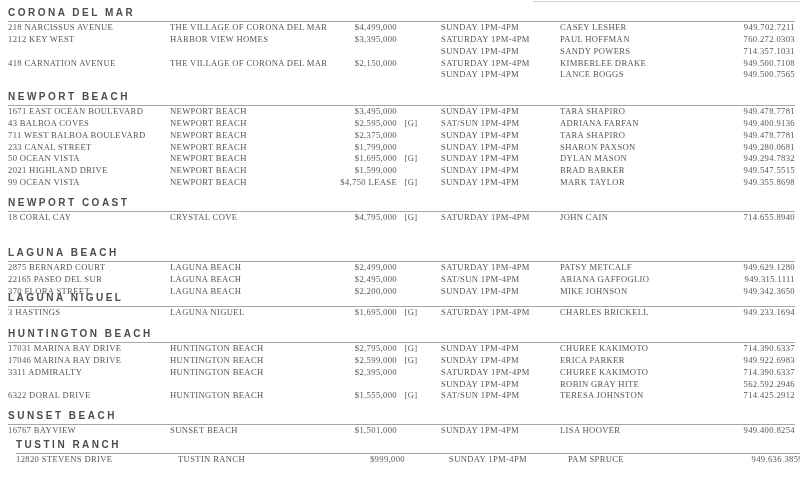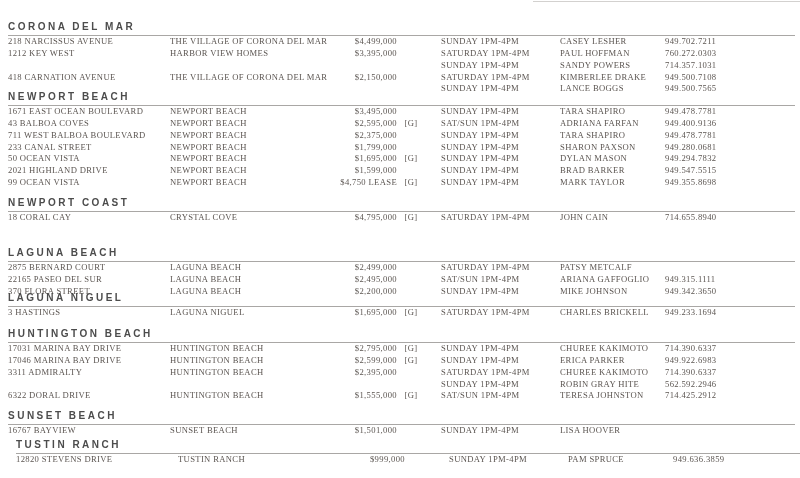--- a/index.html
+++ b/index.html
@@ -18,29 +18,29 @@
   .cell{
     position:absolute;top:0;line-height:11.85px;font-size:8.6px;letter-spacing:0.35px;
     color:#5b5551;white-space:nowrap;
   }
   .c-address{left:0;}
   .c-community{left:162px;text-align:center;}
   .c-price{left:264px;width:125px;text-align:right;}
   .c-g{left:390px;width:26px;text-align:center;}
   .c-time{left:433px;}
   .c-agent{left:552px;}
-  .c-phone{right:0;width:130px;}
+  .c-phone{right:0;width:130px;text-align:right;}
 </style>
 </head>
 <body>
 
 <div class="page">
   <div class="top-line"></div>
   <div id="sections-root">
-      <div class="section" style="top: 22px;">
+      <div class="section" style="top: 8px;">
         <div class="section-header">CORONA DEL MAR</div>
         <div class="listing-row">
           <span class="cell c-address">218 NARCISSUS AVENUE</span>
           <span class="cell c-community">THE VILLAGE OF CORONA DEL MAR</span>
           <span class="cell c-price">$4,499,000</span>
           <span class="cell c-g"></span>
           <span class="cell c-time">SUNDAY 1PM-4PM</span>
           <span class="cell c-agent">CASEY LESHER</span>
           <span class="cell c-phone">949.702.7211</span>
         </div>
@@ -161,20 +161,21 @@
       </div>
       <div class="section" style="top: 248px;">
         <div class="section-header">LAGUNA BEACH</div>
         <div class="listing-row">
           <span class="cell c-address">2875 BERNARD COURT</span>
           <span class="cell c-community">LAGUNA BEACH</span>
           <span class="cell c-price">$2,499,000</span>
           <span class="cell c-g"></span>
           <span class="cell c-time">SATURDAY 1PM-4PM</span>
           <span class="cell c-agent">PATSY METCALF</span>
+          <span class="cell c-phone">949.629.1280</span>
         </div>
         <div class="listing-row">
           <span class="cell c-address">22165 PASEO DEL SUR</span>
           <span class="cell c-community">LAGUNA BEACH</span>
           <span class="cell c-price">$2,495,000</span>
           <span class="cell c-g"></span>
           <span class="cell c-time">SAT/SUN 1PM-4PM</span>
           <span class="cell c-agent">ARIANA GAFFOGLIO</span>
           <span class="cell c-phone">949.315.1111</span>
         </div>
@@ -250,20 +251,21 @@
       </div>
       <div class="section" style="top: 411px;">
         <div class="section-header">SUNSET BEACH</div>
         <div class="listing-row">
           <span class="cell c-address">16767 BAYVIEW</span>
           <span class="cell c-community">SUNSET BEACH</span>
           <span class="cell c-price">$1,501,000</span>
           <span class="cell c-g"></span>
           <span class="cell c-time">SUNDAY 1PM-4PM</span>
           <span class="cell c-agent">LISA HOOVER</span>
+          <span class="cell c-phone">949.400.8254</span>
         </div>
       </div>
       <div class="section" style="top: 440px; margin-left: 8px;">
         <div class="section-header">TUSTIN RANCH</div>
         <div class="listing-row">
           <span class="cell c-address">12820 STEVENS DRIVE</span>
           <span class="cell c-community">TUSTIN RANCH</span>
           <span class="cell c-price">$999,000</span>
           <span class="cell c-g"></span>
           <span class="cell c-time">SUNDAY 1PM-4PM</span>

